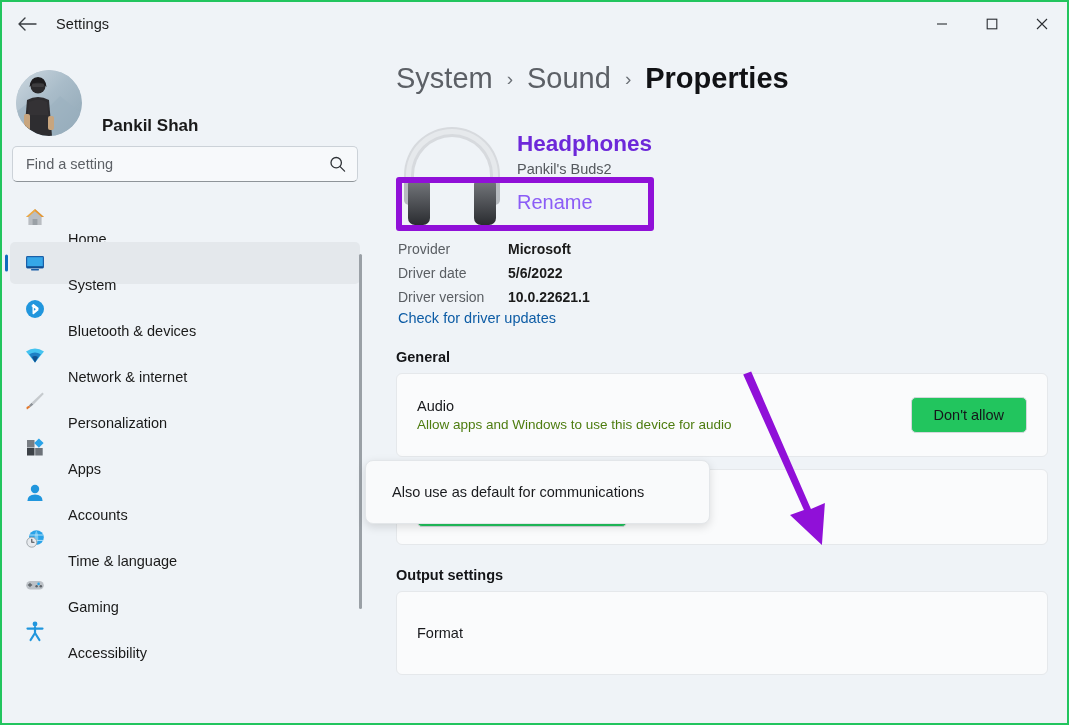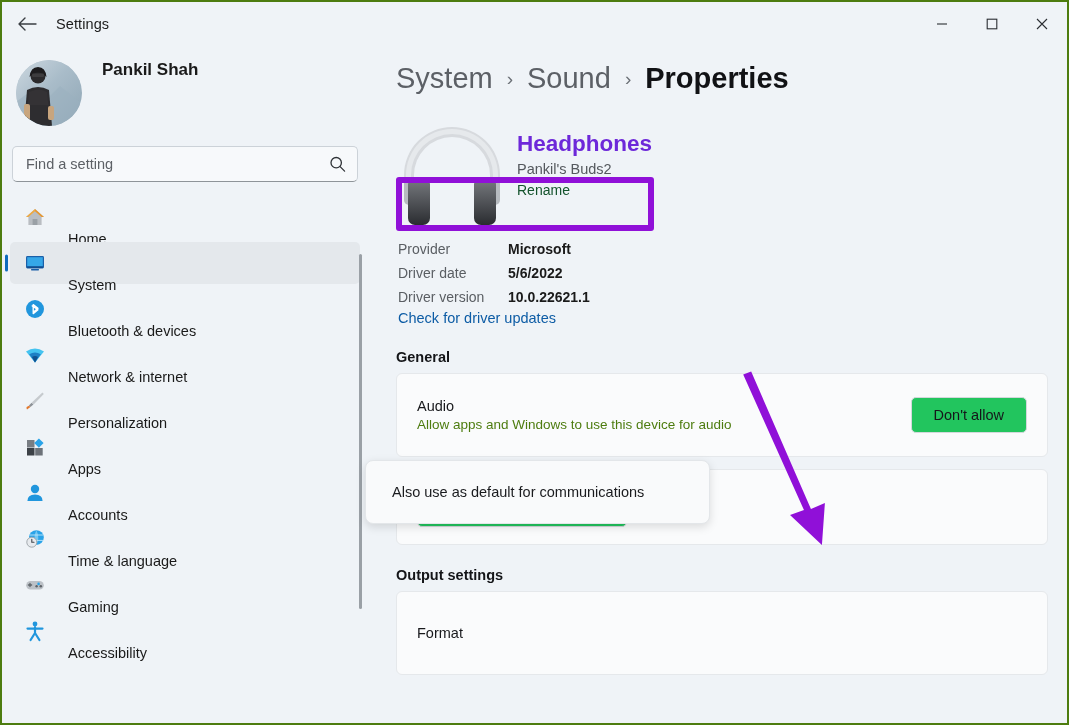--- a/index.html
+++ b/index.html
@@ -9,21 +9,21 @@
     height: 725px;
     overflow: hidden;
     font-family: "Liberation Sans", "DejaVu Sans", sans-serif;
   }
 
   #app {
     position: relative;
     width: 1069px;
     height: 725px;
     background: #eff3f7;
-    border: 2px solid #4d7c0f;
+    border: 2px solid #22c55e;
     overflow: hidden;
   }
 
   
   .titlebar {
     position: absolute;
     top: 0; left: 0;
     width: 100%;
     height: 44px;
     display: flex;
@@ -59,21 +59,21 @@
   .sidebar {
     position: absolute;
     top: 44px; left: 0;
     width: 366px;
     height: 681px;
     background: #eff3f7;
     z-index: 10;
   }
   .profile {
     display: flex;
-    align-items: flex-start;
+    align-items: flex-end;
     padding: 14px 0 0 14px;
     height: 90px;
   }
   .avatar {
     width: 66px; height: 66px;
     border-radius: 50%;
     overflow: hidden;
     flex: 0 0 66px;
     background: #b9c7d2;
     position: relative;
@@ -204,23 +204,23 @@
     font-weight: bold;
     color: #6d28d9;
     line-height: 1.16;
   }
   .device-sub {
     font-size: 14.5px;
     color: #54585d;
     margin-top: 4px;
   }
   .link {
-    font-size: 14px;
-    color: #14532d;
-    margin-top: 5px;
+    font-size: 20px;
+    color: #8b5cf6;
+    margin-top: 14px;
     display: inline-block;
   }
 
   .driver-table {
     margin: 8px 0 0 30px;
   }
   .driver-row {
     display: flex;
     height: 24px;
     align-items: center;

